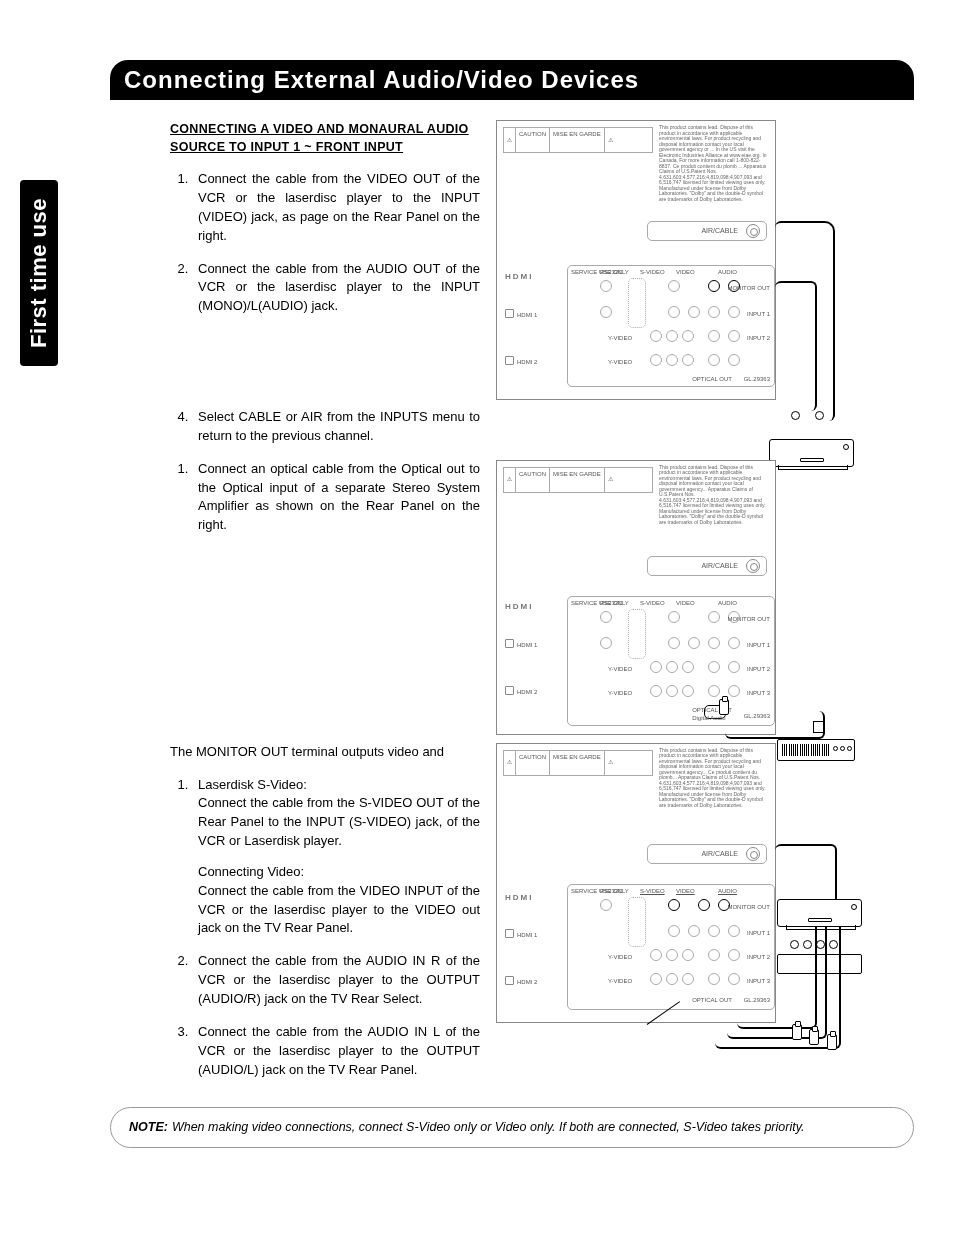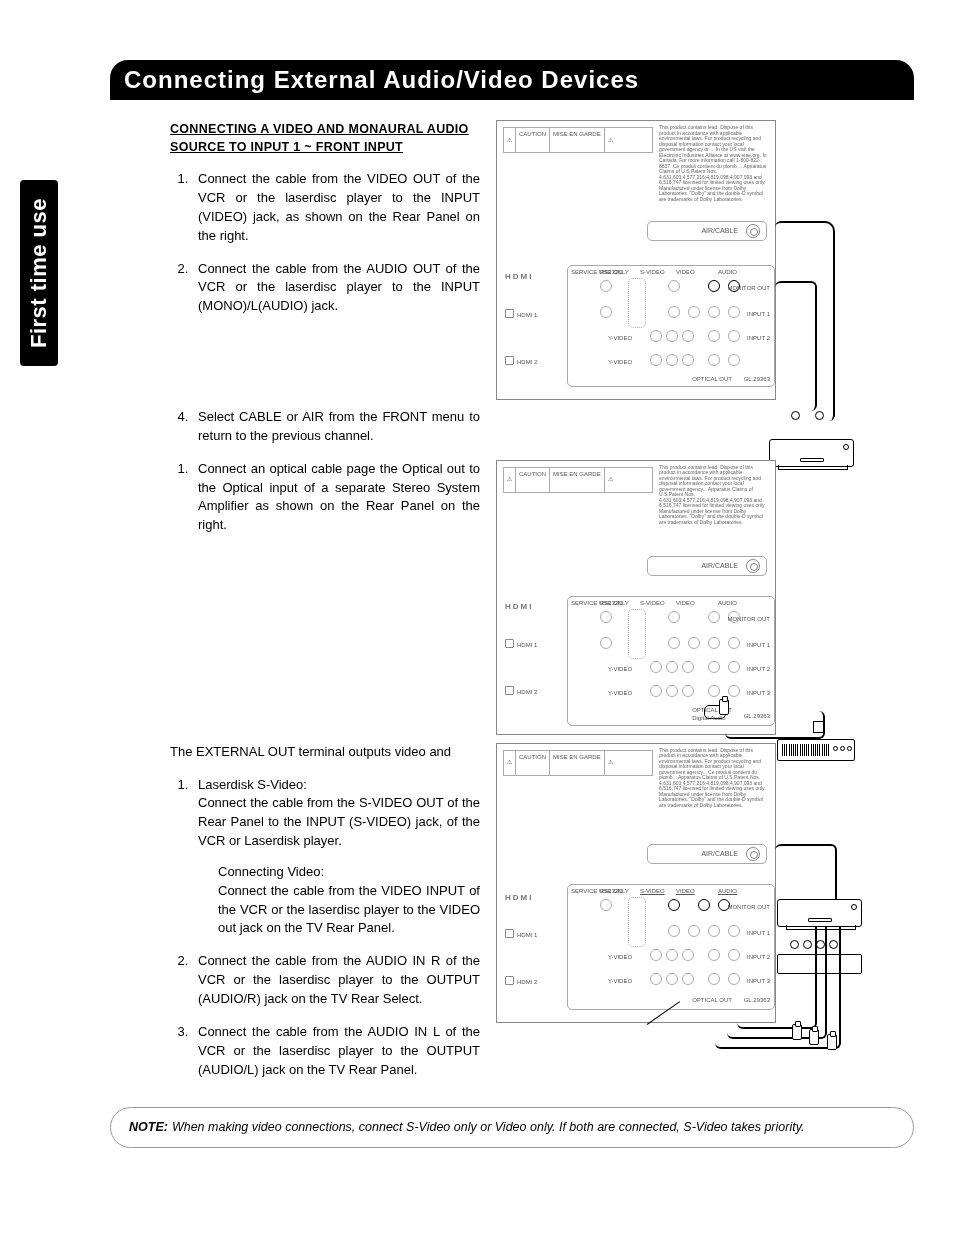--- a/index.html
+++ b/index.html
@@ -66,21 +66,21 @@
     padding-left: 22px;
   }
   ol.numbered > li {
     margin-bottom: 14px;
     text-align: justify;
     padding-left: 6px;
   }
   ol.numbered > li::marker { font-size: 13px; }
   .para { text-align: justify; margin: 0 0 14px 0; }
   .italic { font-style: italic; }
-  .indent { margin-left: 20px; margin-top: 12px; }
+  .indent { margin-top: 12px; }
   .note-box {
     border: 1px solid #999;
     border-radius: 22px;
     padding: 10px 18px 10px 18px;
     margin: 14px 0 0 40px;
     font-size: 12.5px;
     font-style: italic;
     line-height: 1.5;
     display: flex;
     gap: 4px;
@@ -136,21 +136,21 @@
 <div class="side-tab">First time use</div>
 
 <div class="title-bar">Connecting External Audio/Video Devices</div>
 
 <div class="content">
 
   <div class="two-col">
     <div class="left-col">
       <div class="section-heading first">CONNECTING A VIDEO AND MONAURAL AUDIO SOURCE TO INPUT 1  ~ FRONT INPUT</div>
       <ol class="numbered">
-        <li>Connect the cable from the VIDEO OUT of the VCR or the laserdisc player to the INPUT (VIDEO) jack, as shown on the Rear Panel on the right.</li>
+        <li>Connect the cable from the VIDEO OUT of the VCR or the laserdisc player to the INPUT (VIDEO) jack, as page on the Rear Panel on the right.</li>
         <li>Connect the cable from the AUDIO OUT of the VCR or the laserdisc player to the INPUT (MONO)/L(AUDIO) jack.</li>
       </ol>
     </div>
     <div class="right-col">
       <div class="diagram-box" style="position:relative;">
         <div class="diag-inner">
           <div class="caution-strip">
             <div class="tri">⚠</div>
               <div>CAUTION</div>
               <div>MISE EN GARDE</div>
@@ -207,29 +207,29 @@
             <div class="slot"></div>
             <div class="rc"></div>
           </div>
       </div>
     </div>
   </div>
 
   <div class="left-col" style="margin-bottom:14px;">
     <ol class="numbered" start="4">
       <li>
-        <span>Select CABLE or AIR from the FRONT menu to return to the previous channel.</span><br>
+        <span>Select CABLE or AIR from the INPUTS menu to return to the previous channel.</span><br>
       </li>
     </ol>
   </div>
 
   <div class="two-col">
     <div class="left-col">
       <ol class="numbered">
-        <li>Connect an optical cable page the Optical out to the Optical input of a separate Stereo System Amplifier as shown on the Rear Panel on the right.</li>
+        <li>Connect an optical cable from the Optical out to the Optical input of a separate Stereo System Amplifier as shown on the Rear Panel on the right.</li>
       </ol>
     </div>
     <div class="right-col">
       <div class="diagram-box h2" style="position:relative;">
         <div class="diag-inner">
           <div class="caution-strip">
             <div class="tri">⚠</div>
               <div>CAUTION</div>
               <div>MISE EN GARDE</div>
               <div class="tri" style="border-right:none;">⚠</div>
@@ -289,21 +289,21 @@
               <span></span>
               <span></span>
             </div>
           </div>
       </div>
     </div>
   </div>
 
   <div class="two-col">
     <div class="left-col">
-      <p class="para">The EXTERNAL OUT terminal outputs video and</p>
+      <p class="para">The MONITOR OUT terminal outputs video and</p>
       <ol class="numbered">
         <li>
           <span>Laserdisk S-Video:</span><br>
           <span>Connect the cable from the S-VIDEO OUT of the Rear Panel to the INPUT (S-VIDEO) jack, of the VCR or Laserdisk player.</span>
           <div class="indent">
             <span>Connecting Video:</span><br>
             <span>Connect the cable from the VIDEO INPUT of the VCR or the laserdisc player to the VIDEO out jack on the TV Rear Panel.</span>
           </div>
         </li>
         <li>Connect the cable from the AUDIO IN R of the VCR or the laserdisc player to the OUTPUT (AUDIO/R) jack on the TV Rear Select.</li>

